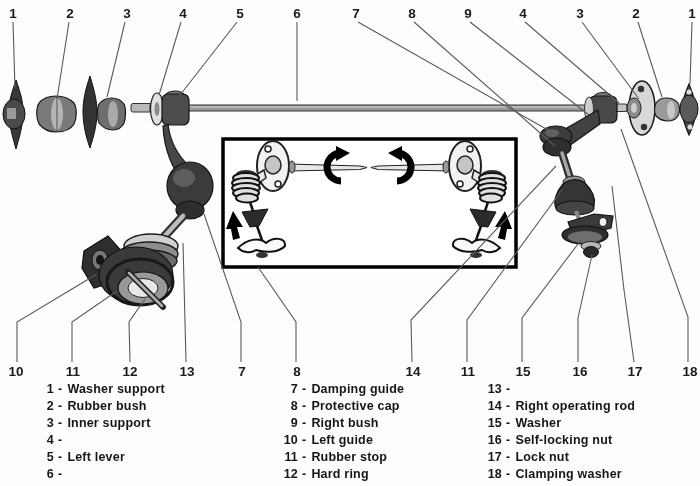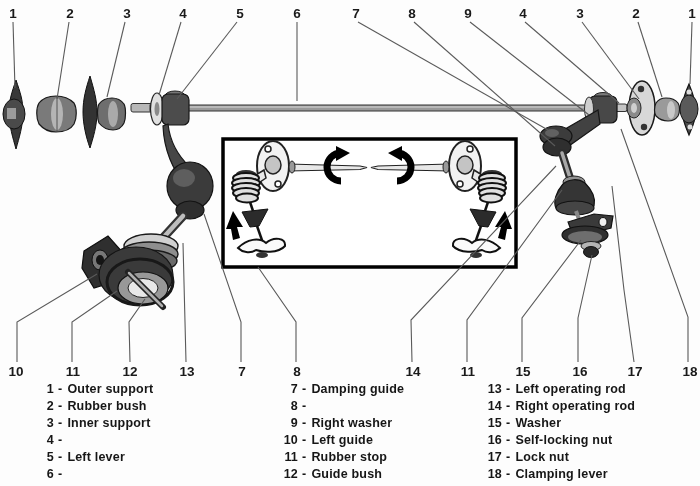--- a/index.html
+++ b/index.html
@@ -249,21 +249,21 @@
         <polyline points="688,362 688,317 621,129" class="leader"></polyline>
         <text x="690" y="376" text-anchor="middle" class="callout-num">18</text>
       </g>
   </svg>
 
   <div class="legend" id="legend">
       <div class="legend-col c1">
         <div class="legend-row">
           <span class="ln">1</span>
           <span class="ld">-</span>
-          <span class="ll">Outer support</span>
+          <span class="ll">Washer support</span>
         </div>
         <div class="legend-row">
           <span class="ln">2</span>
           <span class="ld">-</span>
           <span class="ll">Rubber bush</span>
         </div>
         <div class="legend-row">
           <span class="ln">3</span>
           <span class="ld">-</span>
           <span class="ll">Inner support</span>
@@ -284,47 +284,47 @@
       </div>
       <div class="legend-col c2">
         <div class="legend-row">
           <span class="ln">7</span>
           <span class="ld">-</span>
           <span class="ll">Damping guide</span>
         </div>
         <div class="legend-row">
           <span class="ln">8</span>
           <span class="ld">-</span>
+          <span class="ll">Protective cap</span>
         </div>
         <div class="legend-row">
           <span class="ln">9</span>
           <span class="ld">-</span>
-          <span class="ll">Right washer</span>
+          <span class="ll">Right bush</span>
         </div>
         <div class="legend-row">
           <span class="ln">10</span>
           <span class="ld">-</span>
           <span class="ll">Left guide</span>
         </div>
         <div class="legend-row">
           <span class="ln">11</span>
           <span class="ld">-</span>
           <span class="ll">Rubber stop</span>
         </div>
         <div class="legend-row">
           <span class="ln">12</span>
           <span class="ld">-</span>
-          <span class="ll">Guide bush</span>
+          <span class="ll">Hard ring</span>
         </div>
       </div>
       <div class="legend-col c3">
         <div class="legend-row">
           <span class="ln">13</span>
           <span class="ld">-</span>
-          <span class="ll">Left operating rod</span>
         </div>
         <div class="legend-row">
           <span class="ln">14</span>
           <span class="ld">-</span>
           <span class="ll">Right operating rod</span>
         </div>
         <div class="legend-row">
           <span class="ln">15</span>
           <span class="ld">-</span>
           <span class="ll">Washer</span>
@@ -335,18 +335,18 @@
           <span class="ll">Self-locking nut</span>
         </div>
         <div class="legend-row">
           <span class="ln">17</span>
           <span class="ld">-</span>
           <span class="ll">Lock nut</span>
         </div>
         <div class="legend-row">
           <span class="ln">18</span>
           <span class="ld">-</span>
-          <span class="ll">Clamping lever</span>
+          <span class="ll">Clamping washer</span>
         </div>
       </div>
     </div>
 
 </div>
 
 </body></html>

